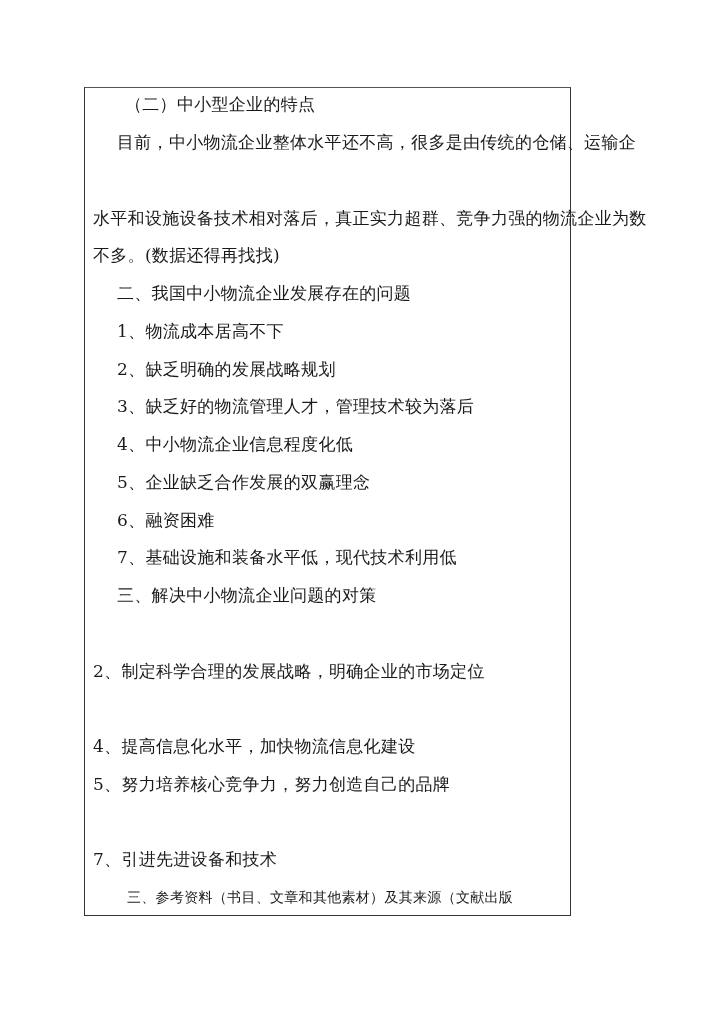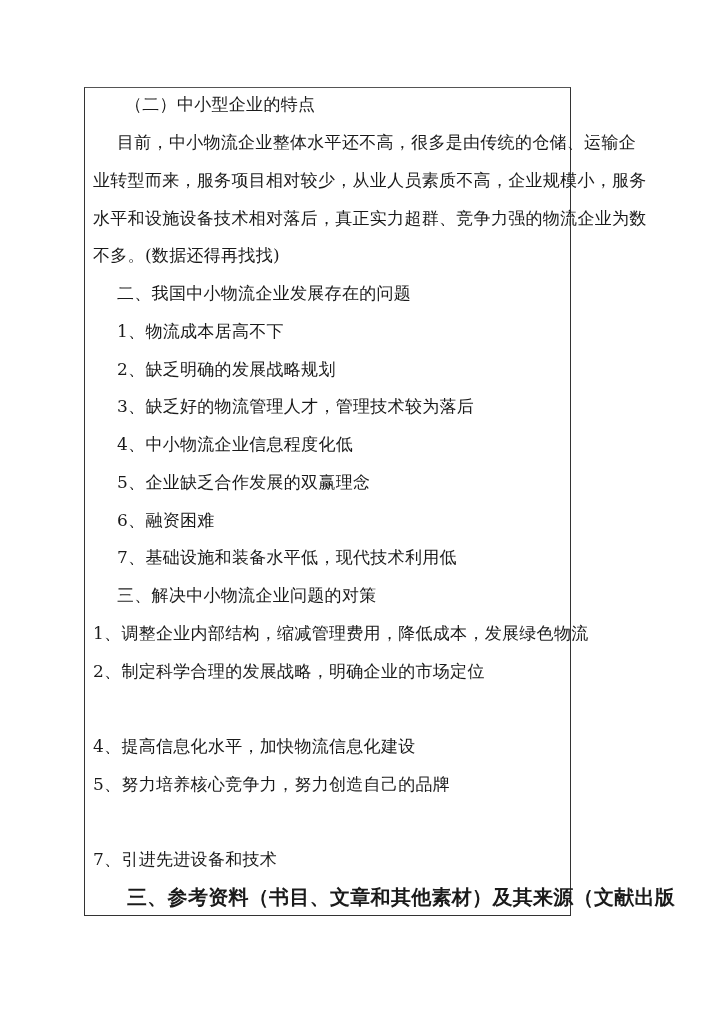--- a/index.html
+++ b/index.html
@@ -5,43 +5,41 @@
   html, body { margin: 0; padding: 0; background: #ffffff; }
   body { width: 720px; height: 1017px; position: relative; overflow: hidden;
          font-family: "DejaVu Serif", "Liberation Serif", serif; color: #1a1a1a; }
   .frame { position: absolute; left: 84px; top: 87px; width: 487px; height: 829px;
            border: 1.5px solid #333; border-top: 1px solid #555; box-sizing: border-box; }
   .line { position: absolute; left: 0; right: 0; height: 38px; line-height: 38px;
           font-size: 17px; white-space: nowrap; letter-spacing: 0.3px; }
   .ind1 { padding-left: 40px; }
   .ind2 { padding-left: 32px; }
   .ind3 { padding-left: 8px; }
-  .bold { font-weight: bold; font-size: 20px; }
+  .bold { font-weight: normal; font-size: 14px; }
 </style>
 </head>
 <body>
 
 <div class="frame">
   <div class="line ind1" style="top:-3px">（二）中小型企业的特点</div>
 
   <div class="line ind2" style="top:35px">目前，中小物流企业整体水平还不高，很多是由传统的仓储、运输企</div>
-  <div class="line ind3" style="top:73px">业转型而来，服务项目相对较少，从业人员素质不高，企业规模小，服务</div>
   <div class="line ind3" style="top:148px">不多。(数据还得再找找)</div>
   <div class="line ind3" style="top:111px">水平和设施设备技术相对落后，真正实力超群、竞争力强的物流企业为数</div>
 
   <div class="line ind2" style="top:186px">二、我国中小物流企业发展存在的问题</div>
   <div class="line ind2" style="top:224px">1、物流成本居高不下</div>
   <div class="line ind2" style="top:262px">2、缺乏明确的发展战略规划</div>
   <div class="line ind2" style="top:299px">3、缺乏好的物流管理人才，管理技术较为落后</div>
   <div class="line ind2" style="top:337px">4、中小物流企业信息程度化低</div>
   <div class="line ind2" style="top:375px">5、企业缺乏合作发展的双赢理念</div>
   <div class="line ind2" style="top:413px">6、融资困难</div>
   <div class="line ind2" style="top:450px">7、基础设施和装备水平低，现代技术利用低</div>
 
   <div class="line ind2" style="top:488px">三、解决中小物流企业问题的对策</div>
-  <div class="line ind3" style="top:526px">1、调整企业内部结构，缩减管理费用，降低成本，发展绿色物流</div>
   <div class="line ind3" style="top:564px">2、制定科学合理的发展战略，明确企业的市场定位</div>
   <div class="line ind3" style="top:639px">4、提高信息化水平，加快物流信息化建设</div>
   <div class="line ind3" style="top:677px">5、努力培养核心竞争力，努力创造自己的品牌</div>
   <div class="line ind3" style="top:752px">7、引进先进设备和技术</div>
 
   <div class="line ind2 bold" style="top:790px;padding-left:42px">三、参考资料（书目、文章和其他素材）及其来源（文献出版</div>
 </div>
 
 </body></html>

